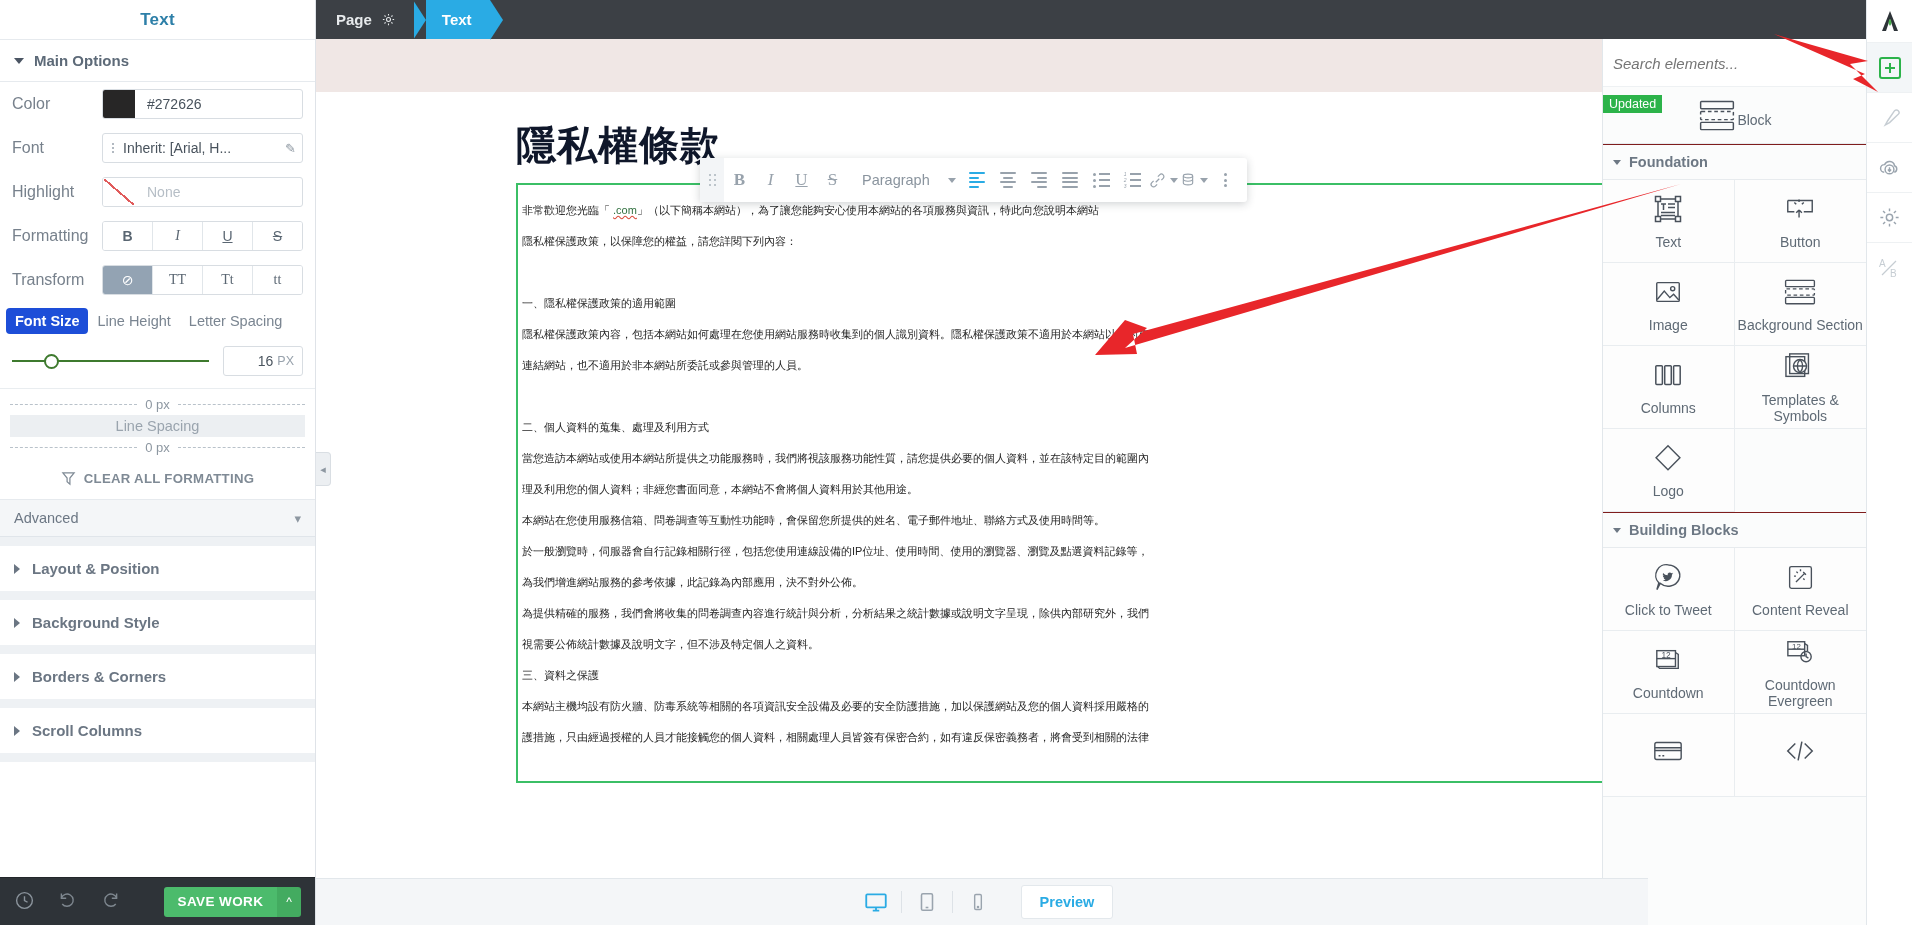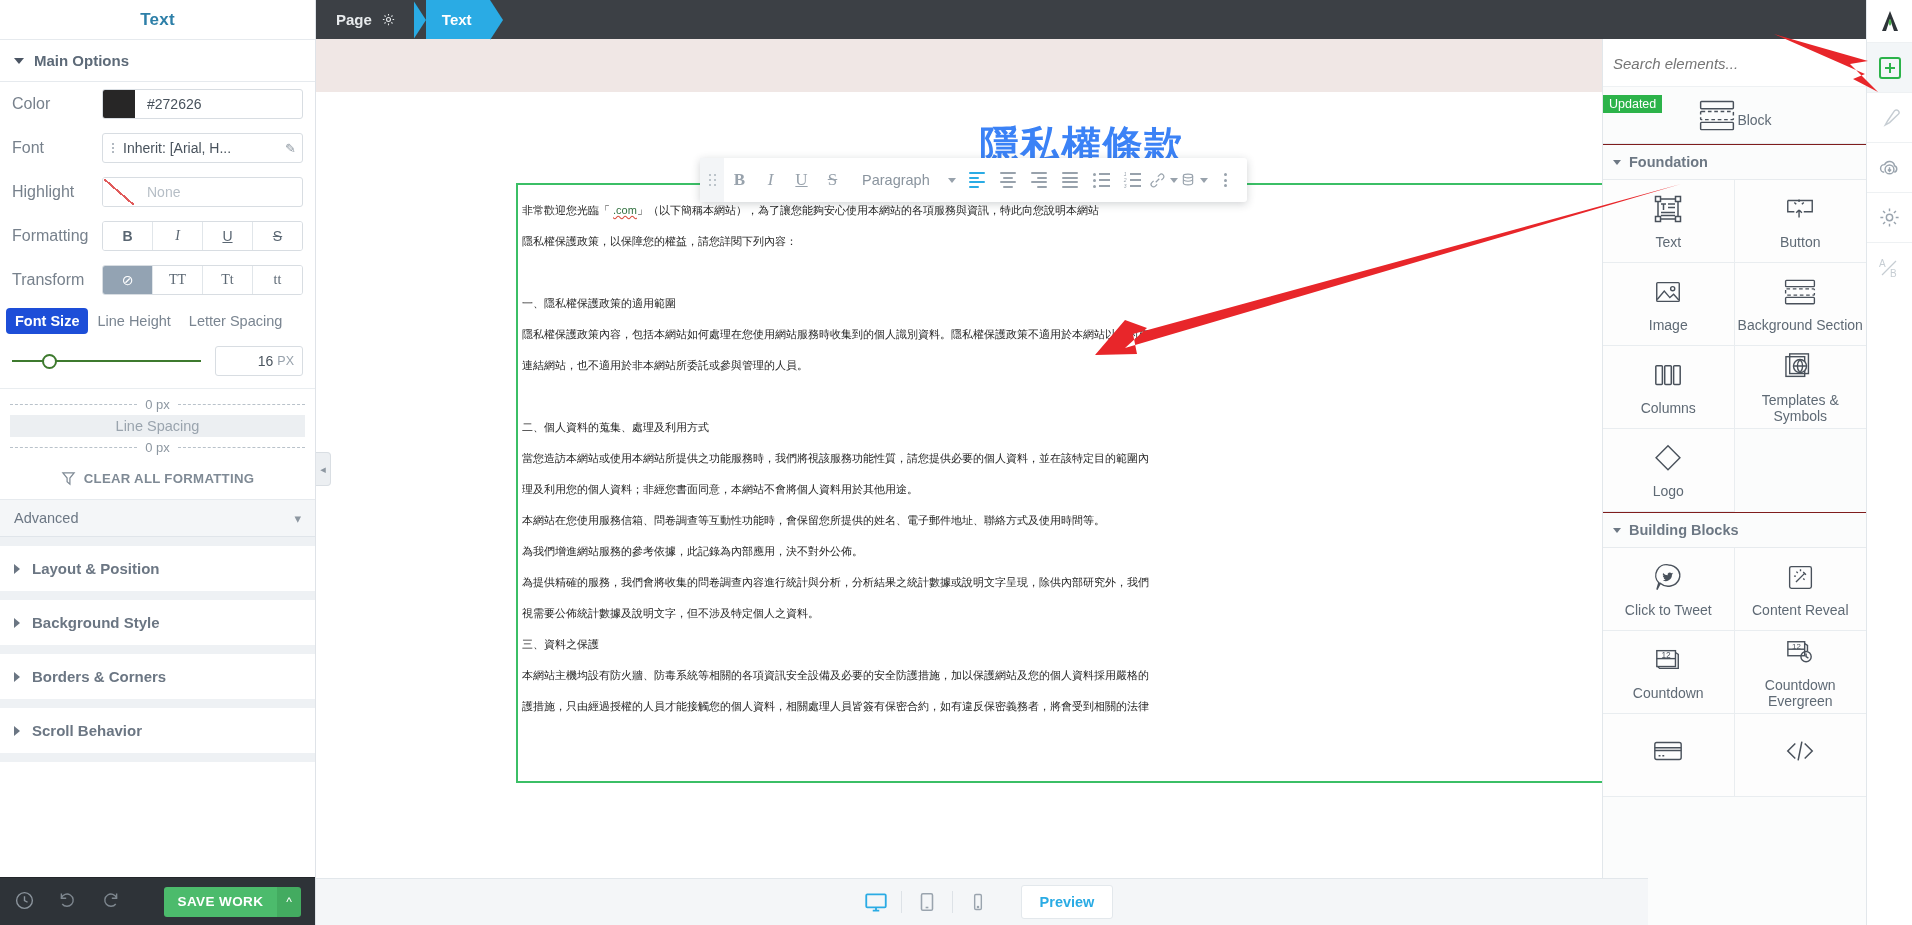--- a/index.html
+++ b/index.html
@@ -72,21 +72,21 @@
   .tabs3 .tab.on{ background:#1d4ed8; color:#fff; font-weight:bold; }
 
   .slider-row{ display:flex; align-items:center; padding:10px 12px 12px 12px; gap:14px; border-bottom:1px solid #e9edf0;}
   .slider{ position:relative; flex:1; height:20px; }
   .slider .track{ position:absolute; top:9px; left:0; right:0; height:2px; background:#3e7a2e; }
   .slider .knob{
     position:absolute; top:3px; left:16%; width:15px; height:15px; border-radius:50%;
     background:#fff; border:2px solid #3e7a2e;
   }
   .numbox{
-    width:88px; height:30px; border:1px solid #d8dde2; border-radius:3px; background:#fff;
+    width:80px; height:30px; border:1px solid #d8dde2; border-radius:3px; background:#fff;
     display:flex; align-items:center; justify-content:flex-end; gap:4px; padding-right:8px;
     color:#4b555f; font-size:14px;
   }
   .numbox .unit{ color:#98a2ac; font-size:12.5px; }
 
   .spacing-box{ padding:8px 10px 4px 10px;}
   .dash-line{ display:flex; align-items:center; gap:8px; color:#8d97a1; font-size:13px; }
   .dash-line:before, .dash-line:after{
     content:""; flex:1; border-top:1px dashed #b9c2ca;
   }
@@ -148,23 +148,22 @@
     border-bottom:20px solid transparent; border-left:13px solid #2aabe4; z-index:3;
   }
 
   
   #canvas{
     position:absolute; left:316px; top:39px; right:264px; bottom:0; background:#fff; overflow:hidden;
   }
   .pink-band{ height:53px; background:#f0e7e5; }
   .doc{ padding:0 0 0 0; position:relative; }
   .doc-title{
-    font-size:40px; font-weight:bold; color:#3b82f6; letter-spacing:1px;
+    font-size:40px; font-weight:bold; color:#0f172a; letter-spacing:1px;
     padding:26px 0 10px 200px;
-    text-align:center;
   }
   .textblock{
     margin-left:200px; margin-right:0; border:2px solid #3bbf66;
     padding:10px 0 0 4px; position:relative; height:600px; overflow:hidden;
   }
   .tb-line{ color:#262626; font-size:11px; line-height:31px; white-space:nowrap; }
   .tb-blank{ height:31px; }
   .tb-link{ color:#2f6f3e; text-decoration:underline; text-decoration-style:wavy; text-decoration-color:#d94b3a;}
 
   
@@ -386,21 +385,21 @@
         <span>Background Style</span>
       </div>
       <div class="gap"></div>
       <div class="collapse-row">
         <span class="caret-r"></span>
         <span>Borders &amp; Corners</span>
       </div>
       <div class="gap"></div>
       <div class="collapse-row">
         <span class="caret-r"></span>
-        <span>Scroll Behavior</span>
+        <span>Scroll Columns</span>
       </div>
       <div class="gap"></div>
     </div>
 
     <div class="sb-footer">
       <span class="ic">
         <svg width="21" height="21" viewBox="0 0 24 24" fill="none" stroke="#8b949c" stroke-width="1.6">
           <circle cx="12" cy="12" r="9"></circle>
             <path d="M12 7 L12 12 L15.5 14"></path>
         </svg>
@@ -452,20 +451,21 @@
         <div class="tb-line">隱私權保護政策，以保障您的權益，請您詳閱下列內容：</div>
         <div class="tb-blank"></div>
         <div class="tb-line">一、隱私權保護政策的適用範圍</div>
         <div class="tb-line">隱私權保護政策內容，包括本網站如何處理在您使用網站服務時收集到的個人識別資料。隱私權保護政策不適用於本網站以外的相</div>
         <div class="tb-line">連結網站，也不適用於非本網站所委託或參與管理的人員。</div>
         <div class="tb-blank"></div>
         <div class="tb-line">二、個人資料的蒐集、處理及利用方式</div>
         <div class="tb-line">當您造訪本網站或使用本網站所提供之功能服務時，我們將視該服務功能性質，請您提供必要的個人資料，並在該特定目的範圍內</div>
         <div class="tb-line">理及利用您的個人資料；非經您書面同意，本網站不會將個人資料用於其他用途。</div>
         <div class="tb-line">本網站在您使用服務信箱、問卷調查等互動性功能時，會保留您所提供的姓名、電子郵件地址、聯絡方式及使用時間等。</div>
+        <div class="tb-line">於一般瀏覽時，伺服器會自行記錄相關行徑，包括您使用連線設備的IP位址、使用時間、使用的瀏覽器、瀏覽及點選資料記錄等，</div>
         <div class="tb-line">為我們增進網站服務的參考依據，此記錄為內部應用，決不對外公佈。</div>
         <div class="tb-line">為提供精確的服務，我們會將收集的問卷調查內容進行統計與分析，分析結果之統計數據或說明文字呈現，除供內部研究外，我們</div>
         <div class="tb-line">視需要公佈統計數據及說明文字，但不涉及特定個人之資料。</div>
         <div class="tb-line">三、資料之保護</div>
         <div class="tb-line">本網站主機均設有防火牆、防毒系統等相關的各項資訊安全設備及必要的安全防護措施，加以保護網站及您的個人資料採用嚴格的</div>
         <div class="tb-line">護措施，只由經過授權的人員才能接觸您的個人資料，相關處理人員皆簽有保密合約，如有違反保密義務者，將會受到相關的法律</div>
       </div>
     </div>
   </div>
 

